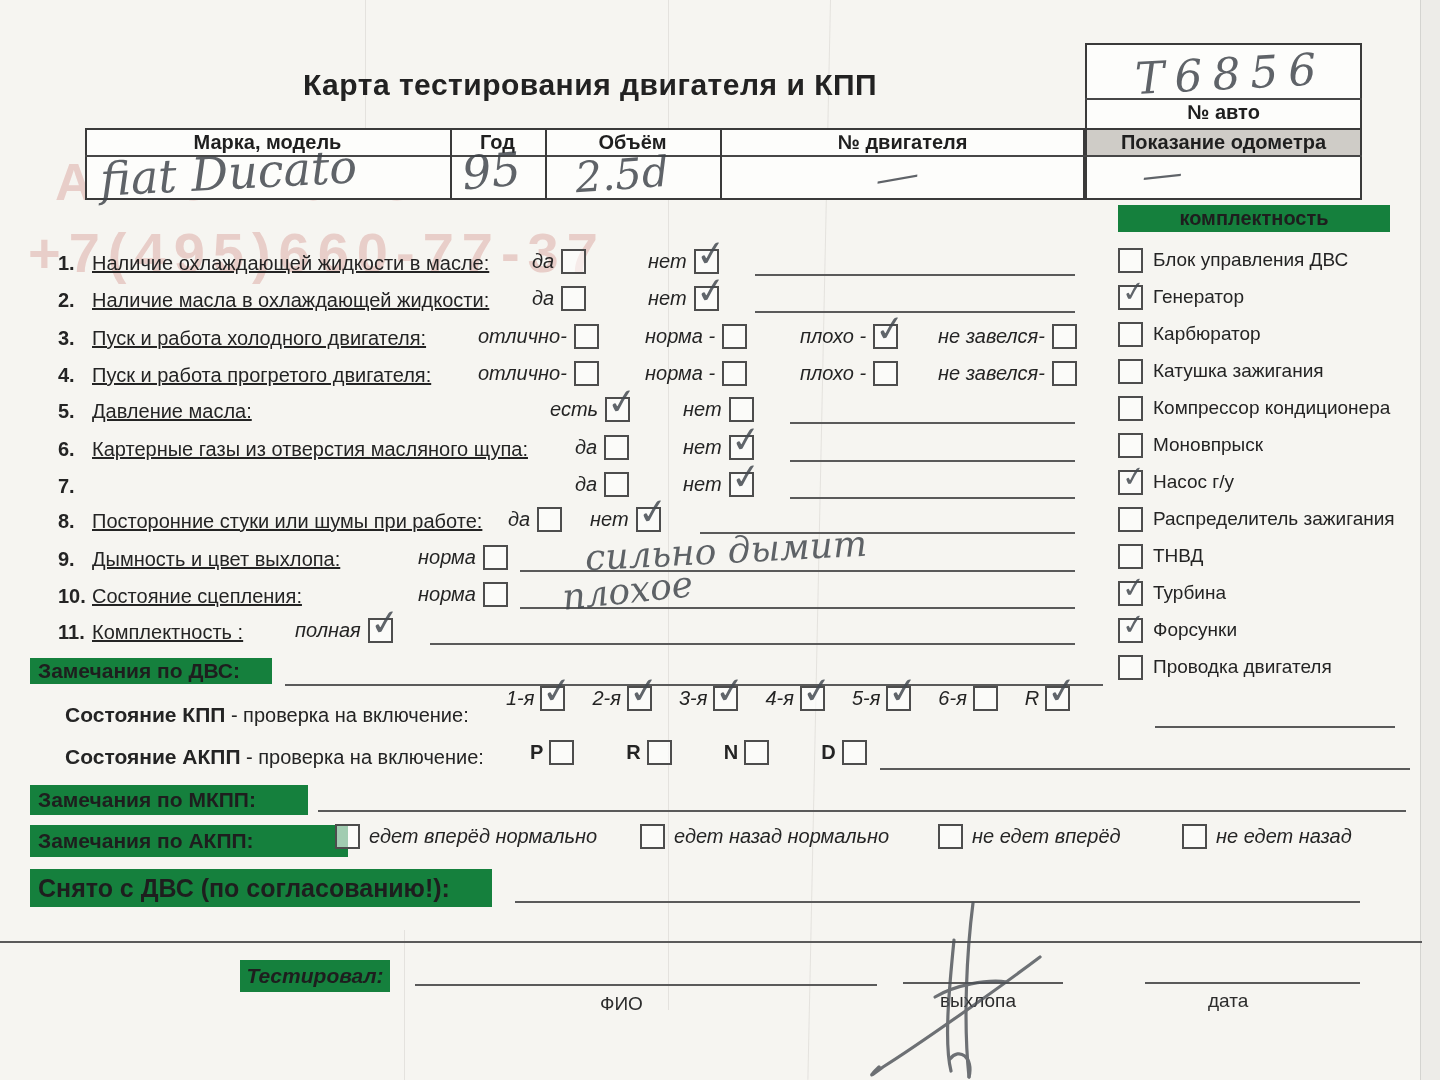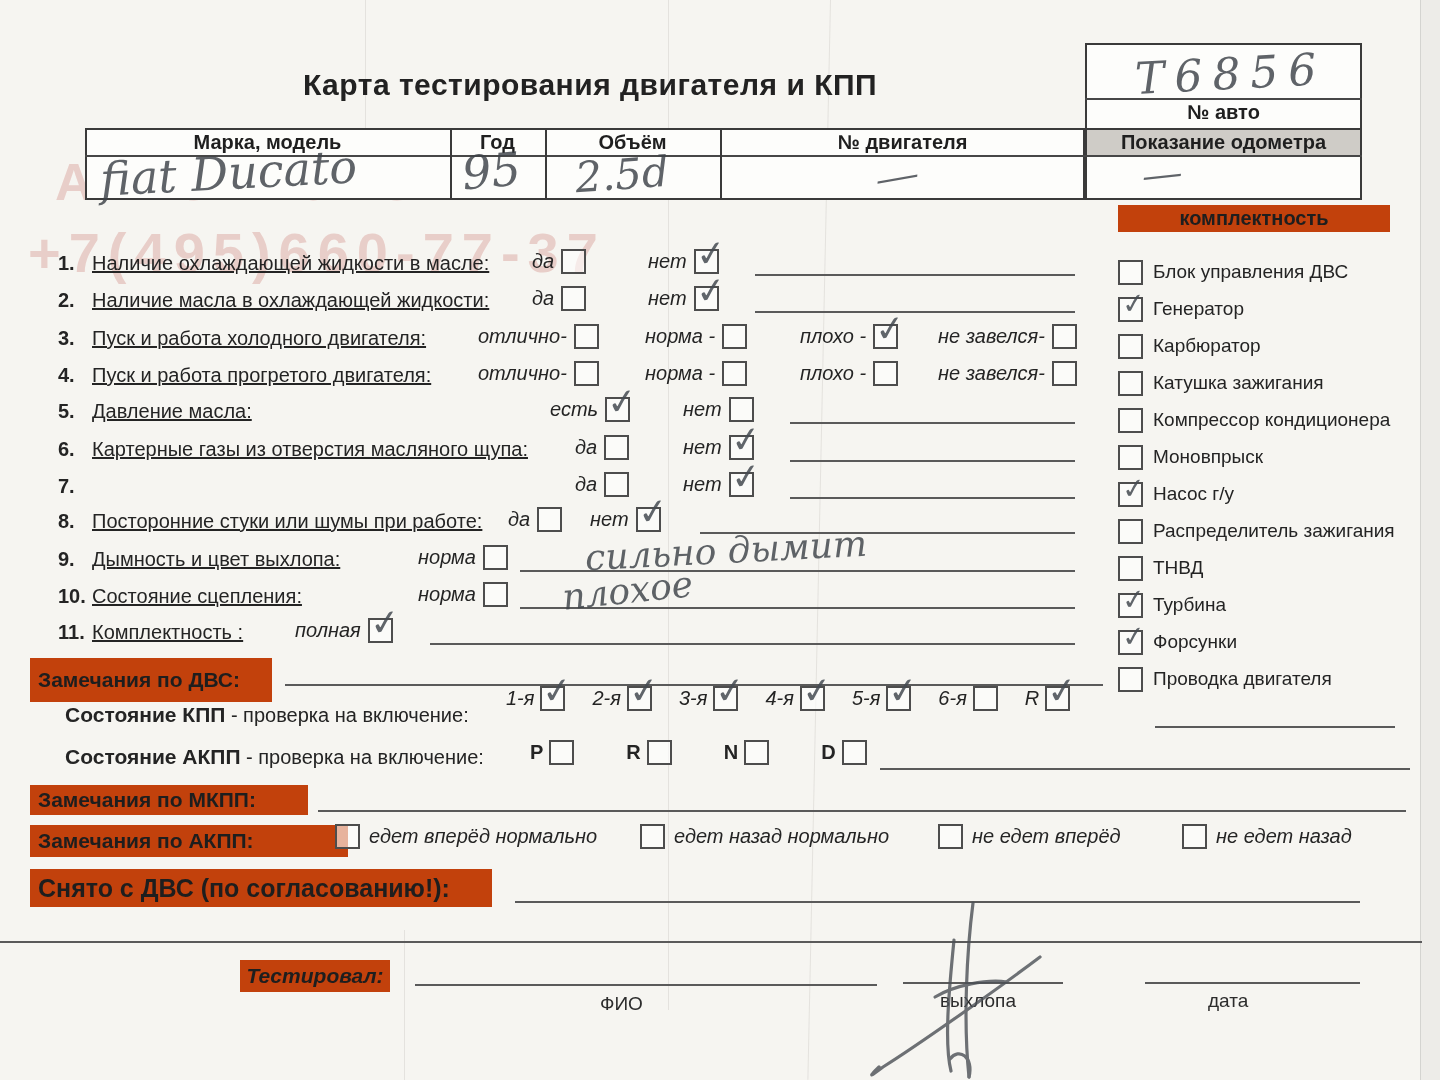--- a/index.html
+++ b/index.html
@@ -12,21 +12,21 @@
             border-left:1px solid rgba(0,0,0,.10);z-index:0;}
   .watermark{position:absolute;z-index:0;color:#dca8a2;opacity:.5;font-weight:bold;
              font-family:"Liberation Sans",sans-serif;white-space:nowrap;}
   
   .layer{position:absolute;inset:0;z-index:1;}
   .title{position:absolute;left:230px;top:68px;width:720px;text-align:center;
          font-size:30px;font-weight:bold;letter-spacing:.5px;color:#222;}
   .cellbox{position:absolute;border:2px solid #3a3a3a;background:#fdfdfb;box-sizing:border-box;}
   .hdrtext{position:absolute;font-weight:bold;font-size:20px;text-align:center;color:#1f1f1f;}
   .grayfill{background:#cfccc7;}
-  .glabel{position:absolute;background:#c2410c;color:#1e1e1e;font-weight:bold;
+  .glabel{position:absolute;background:#15803d;color:#1e1e1e;font-weight:bold;
           display:flex;align-items:center;box-sizing:border-box;padding:2px 8px;}
   .line{position:absolute;border-bottom:2px solid #5a5a5a;height:0;}
   .thinline{position:absolute;border-bottom:2px solid #474747;height:0;}
   
   .row{position:absolute;left:0;width:1110px;height:34px;}
   .num{position:absolute;left:58px;top:3px;font-weight:bold;font-size:20px;}
   .rlabel{position:absolute;left:92px;top:3px;font-size:20px;text-decoration:underline;}
   .opt{position:absolute;top:0;display:flex;align-items:center;gap:7px;white-space:nowrap;}
   .olabel{font-style:italic;font-size:20px;}
   .cb{width:25px;height:25px;border:2px solid #4d4d4d;background:rgba(255,255,255,.6);
@@ -84,21 +84,21 @@
   <div class="abs" style="left:545px;top:128px;width:0;height:72px;border-left:2px solid #3a3a3a;"></div>
   <div class="abs" style="left:720px;top:128px;width:0;height:72px;border-left:2px solid #3a3a3a;"></div>
   <div class="hdrtext" style="left:85px;top:131px;width:365px;">Марка, модель</div>
   <div class="hdrtext" style="left:450px;top:131px;width:95px;">Год</div>
   <div class="hdrtext" style="left:545px;top:131px;width:175px;">Объём</div>
   <div class="hdrtext" style="left:720px;top:131px;width:365px;">№ двигателя</div>
   <div class="hdrtext" style="left:1085px;top:131px;width:277px;">Показание одометра</div>
 
   <div class="glabel" style="left:1118px;top:205px;width:272px;height:27px;justify-content:center;font-size:20px;">комплектность</div>
 
-  <div class="abs" style="left:1118px;top:247px;margin-top:12px;">
+  <div class="abs" style="left:1118px;top:247px;">
 
   <div class="comp-item">
         <span class="cb small"></span>
         <span class="lbl">Блок управления ДВС</span>
       </div>
       <div class="comp-item">
         <span class="cb small on"></span>
         <span class="lbl">Генератор</span>
       </div>
       <div class="comp-item">
@@ -291,21 +291,21 @@
   <div class="row" style="top:618px">
     <span class="num">11.</span>
     <span class="rlabel">Комплектность :</span>
     <span class="opt" style="left:295px">
         <i class="olabel">полная</i>
         <span class="cb on"></span>
       </span>
     <span class="line" style="left:430px;width:645px;top:25px"></span>
   </div>
 
-  <div class="glabel" style="left:30px;top:658px;width:242px;height:44px;font-size:21px;">Замечания по ДВС:</div>
+  <div class="glabel" style="left:30px;top:658px;width:242px;height:26px;font-size:21px;">Замечания по ДВС:</div>
   <div class="line" style="left:285px;top:684px;width:818px;"></div>
 
   <div class="seclabel" style="left:65px;top:703px;"><b>Состояние КПП</b><span> - проверка на включение:</span></div>
   <div class="gears" style="left:506px;top:686px;gap:27px;">
 
   <span class="gunit">
         <i>1-я</i>
         <span class="cb on"></span>
       </span>
       <span class="gunit">

